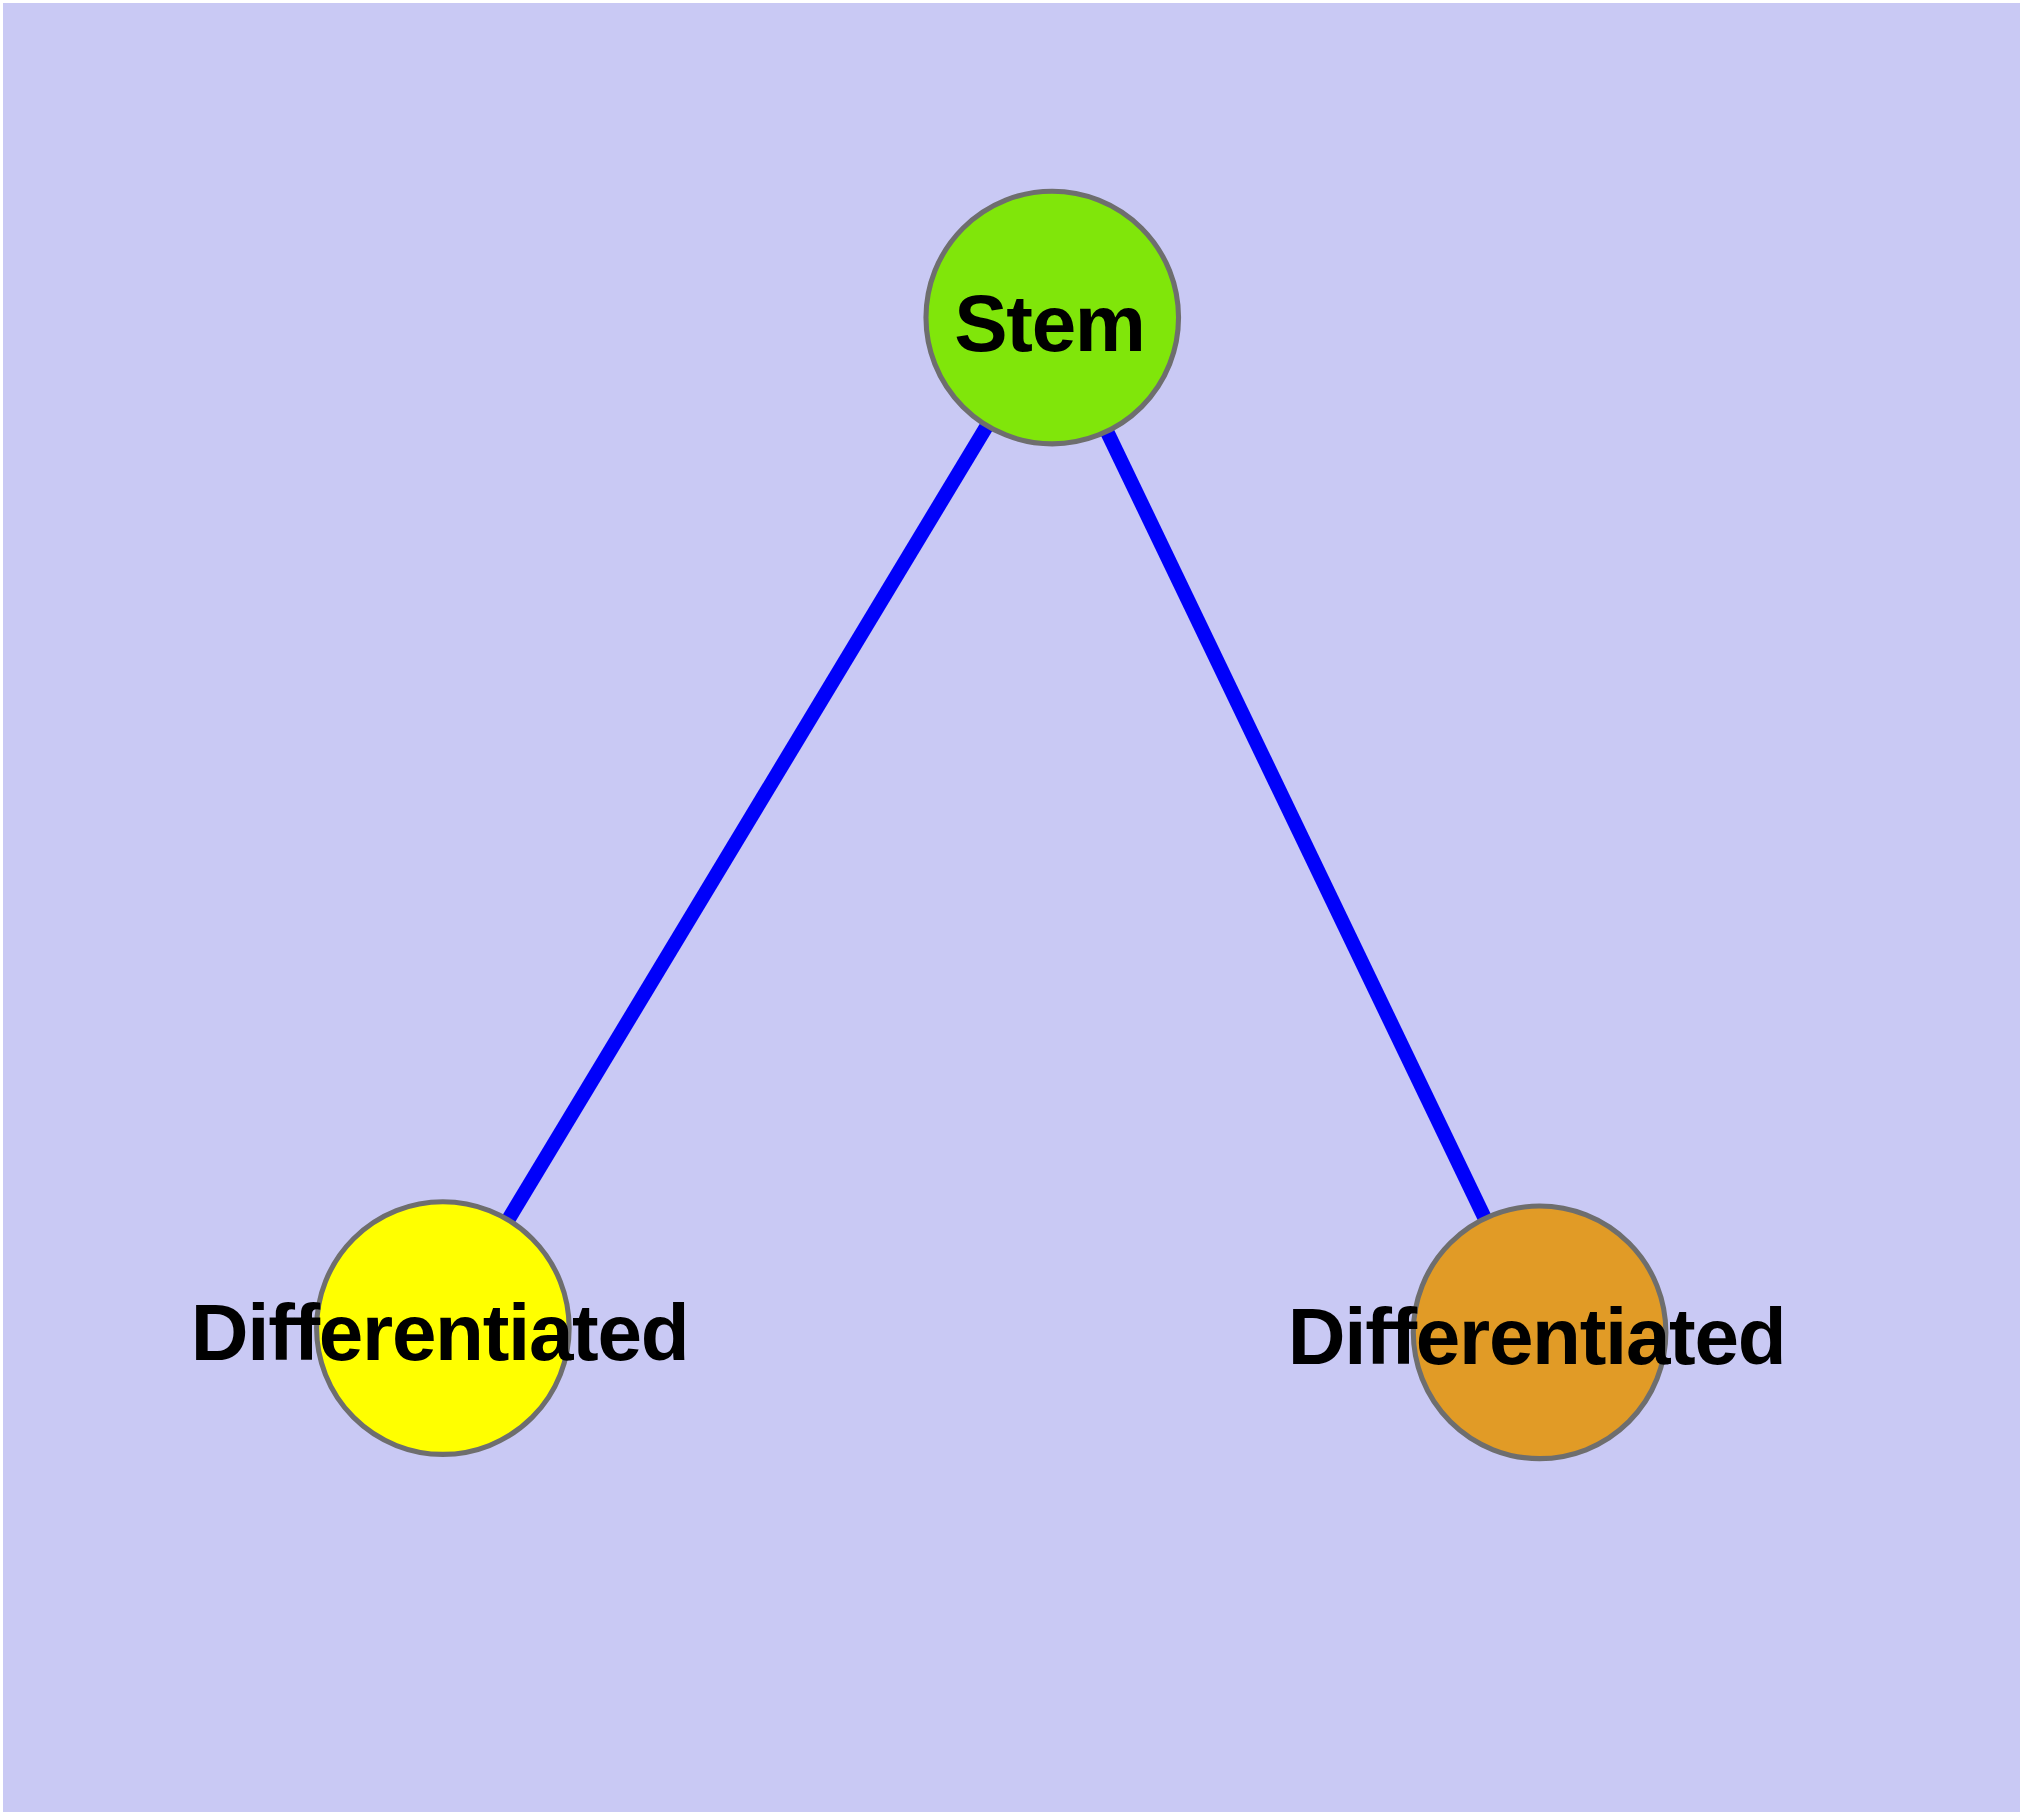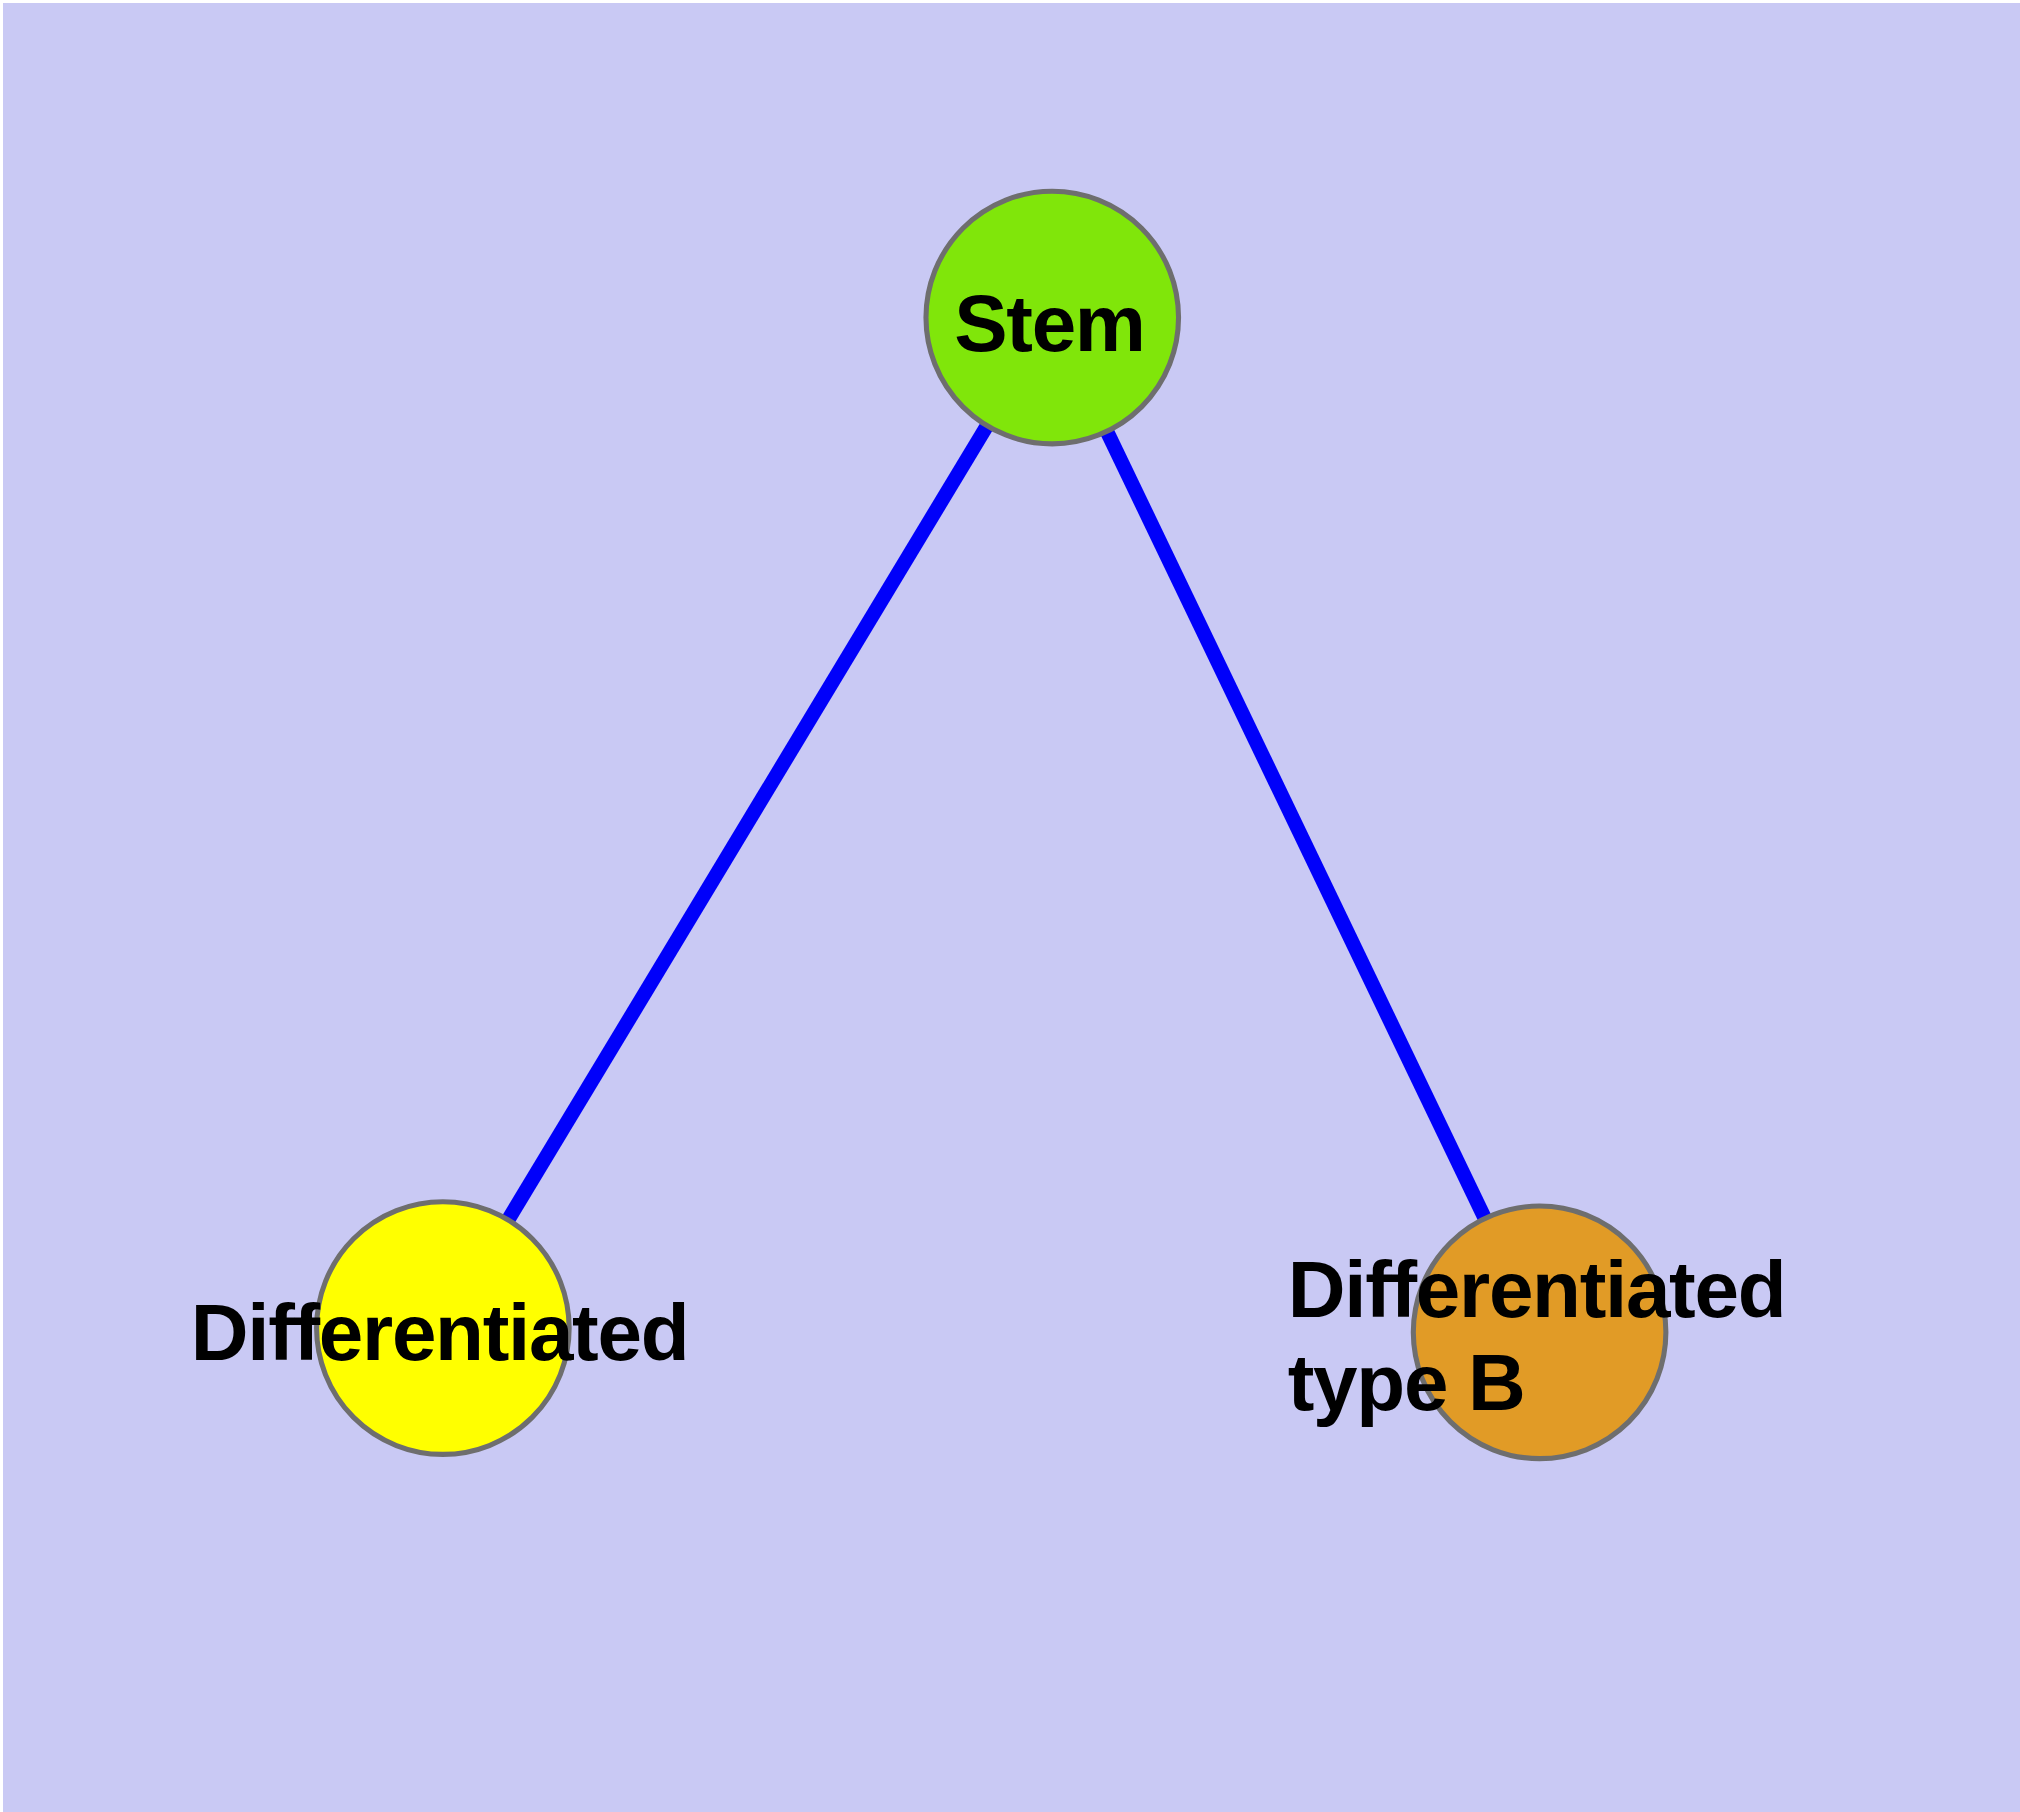--- a/index.html
+++ b/index.html
@@ -23,21 +23,21 @@
     position: absolute;
     left: 0;
     top: 0;
     width: 100%;
     height: 100%;
     display: block;
   }
   .node-label {
     position: absolute;
     transform: translate(-50%, -50%);
-    text-align: left;
+    text-align: center;
     color: #000000;
     font-weight: bold;
     font-size: 80px;
     line-height: 93px;
     letter-spacing: -1.3px;
     white-space: nowrap;
     pointer-events: none;
   }
   .label-stem   { left: 1047px; top: 320px; }
   .label-type-a { left: 437px;  top: 1329px; }
@@ -65,17 +65,16 @@
   <div class="node-label label-stem">
     <span class="label-line">Stem</span>
   </div>
 
   <div class="node-label label-type-a">
     <span class="label-line">Differentiated</span>
   </div>
 
   <div class="node-label label-type-b">
     <span class="label-line">Differentiated</span>
-    <span class="label-line">type B</span>
   </div>
 
 </div>
 
 
 </body></html>

